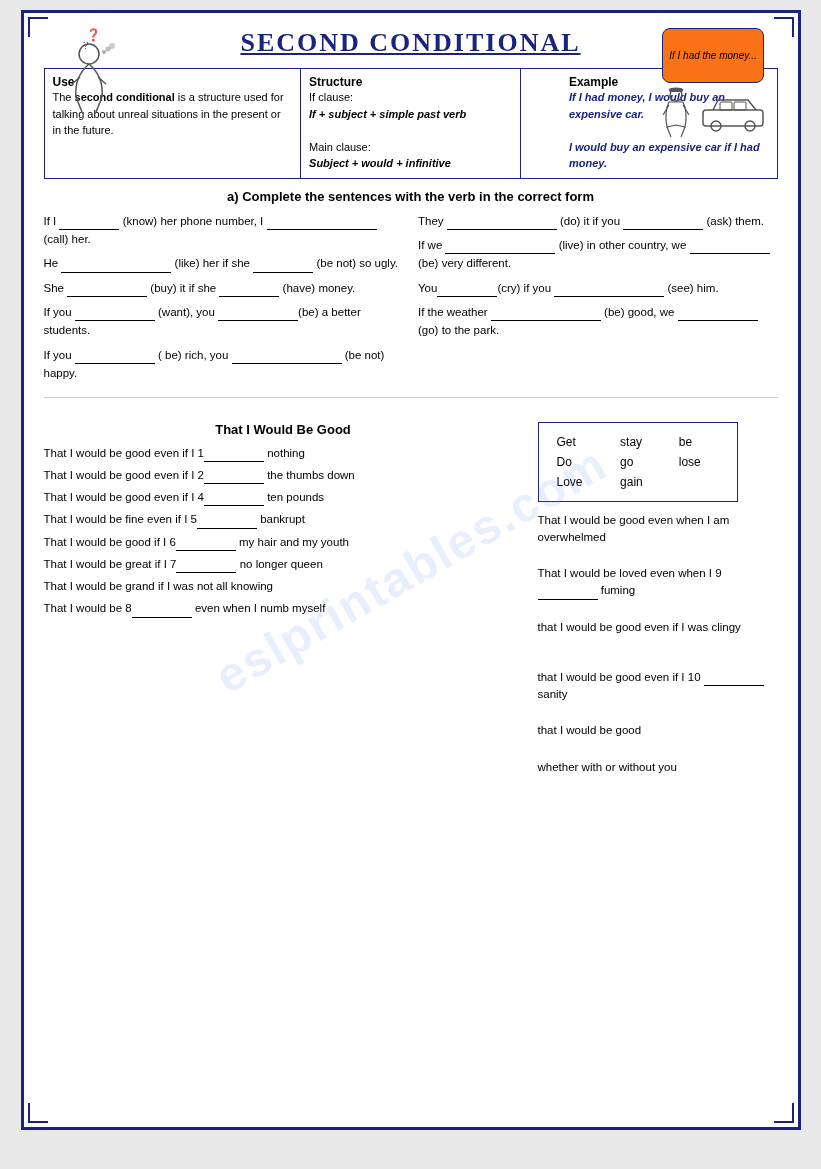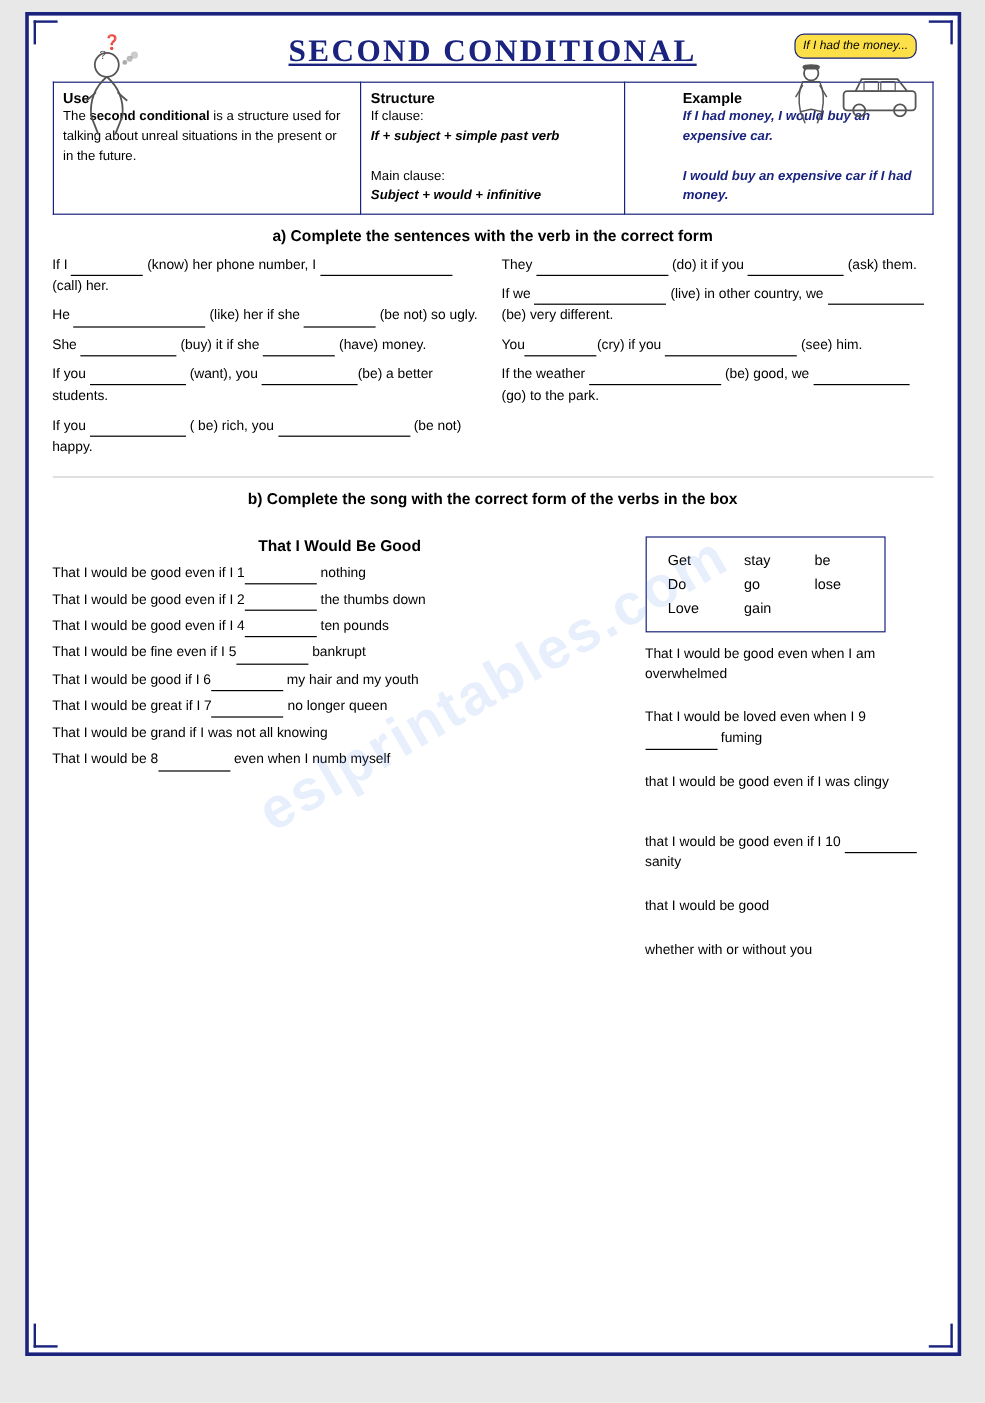--- a/index.html
+++ b/index.html
@@ -59,24 +59,24 @@
       font-family: Georgia, serif;
     }
     .bubble-area {
       position: absolute;
       right: 10px;
       top: 0;
       width: 120px;
       text-align: center;
     }
     .speech-bubble {
-      background: #fde047;
+      background: #f97316;
       border: 1px solid #1a237e;
       border-radius: 8px;
-      padding: 4px 6px;
+      padding: 21px 6px;
       font-size: 10px;
       font-style: italic;
       display: inline-block;
       margin-bottom: 4px;
     }
 
     
     .info-table {
       width: 100%;
       border-collapse: collapse;
@@ -322,21 +322,20 @@
         You<span class="blank blank-sm"></span>(cry) if you <span class="blank blank-lg"></span> (see) him.
       </div>
       <div class="exercise-item">
         If the weather <span class="blank blank-lg"></span> (be) good, we <span class="blank"></span> (go) to the park.
       </div>
     </div>
   </div>
 
   <hr class="divider">
 
-  <div class="section-header">b)   Complete the song with the correct form of the verbs in the box</div>
 
   <div class="song-section">
     <div class="song-left">
       <div class="song-title">That I Would Be Good</div>
 
       <div class="song-item">
         That I would be good even if I 1<span class="blank blank-sm"></span> nothing
       </div>
       <div class="song-item">
         That I would be good even if I 2<span class="blank blank-sm"></span> the thumbs down

